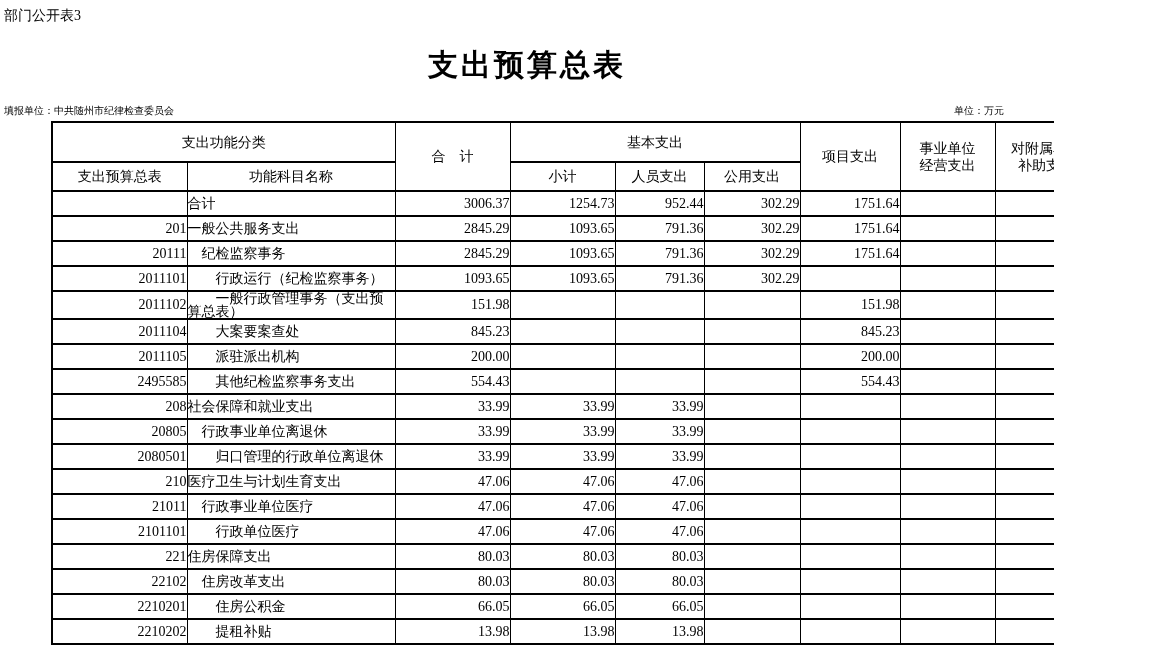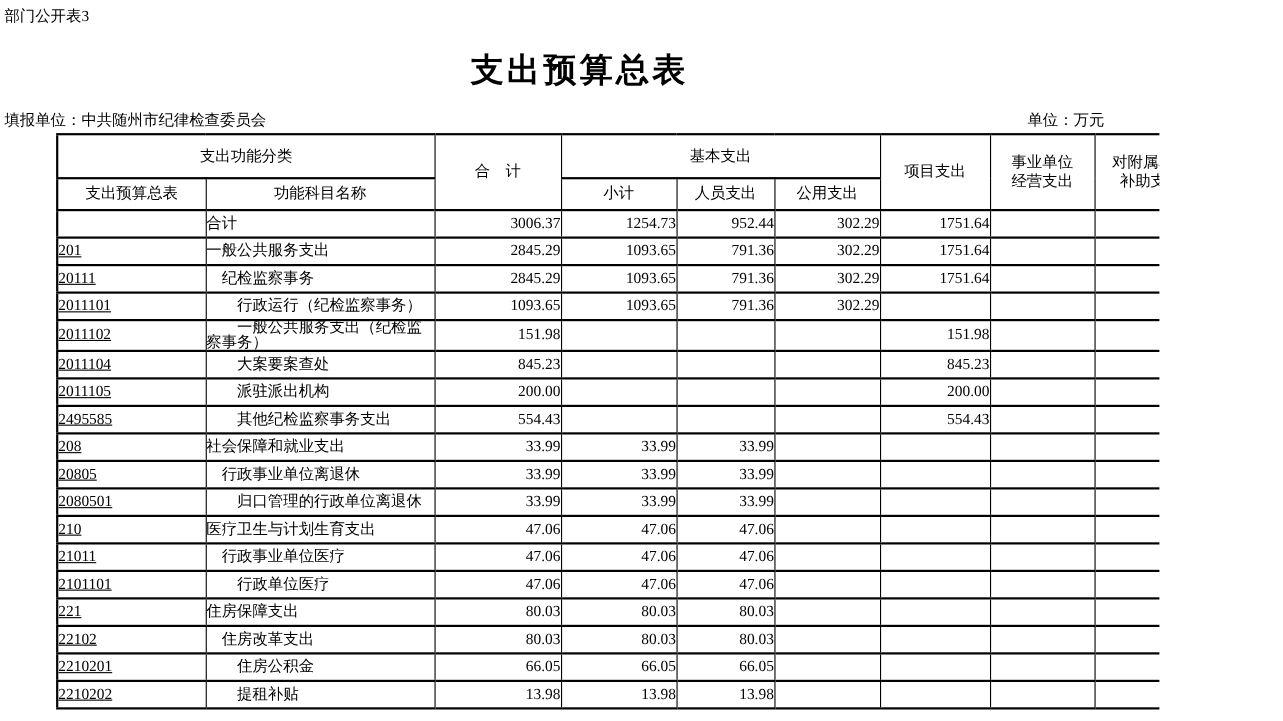--- a/index.html
+++ b/index.html
@@ -29,21 +29,21 @@
     line-height: 34px;
     font-weight: bold;
     letter-spacing: 3px;
   }
   .info-line {
     position: absolute;
     top: 102px;
     left: 0;
     width: 100%;
     height: 18px;
-    font-size: 14px;
+    font-size: 10px;
     line-height: 18px;
   }
   .reporting-unit { position: absolute; left: 4px; top: 0; }
   .unit-note { position: absolute; right: 50px; top: 0; }
   table.budget {
     position: absolute;
     top: 121px;
     left: 11px;
     width: 1147px;
     border-collapse: collapse;
@@ -57,21 +57,21 @@
     border-bottom: 2px solid #000;
     padding: 0;
     overflow: hidden;
     font-weight: normal;
     font-size: 14px;
   }
   table.budget thead tr.h1 { height: 40px; }
   table.budget thead tr.h2 { height: 29px; }
   table.budget tbody tr { height: 25px; }
   th.center { text-align: center; vertical-align: middle; white-space: pre-line; line-height: 17px; }
-  td.code { text-align: left; padding-left: 3px; vertical-align: middle; text-decoration: underline; }
+  td.code { text-align: right; padding-left: 3px; vertical-align: middle; }
   td.name {
     text-align: left;
     padding-left: 2px;
     padding-right: 2px;
     vertical-align: middle;
     white-space: pre-wrap;
     word-break: break-all;
     line-height: 13px;
   }
   td.num { text-align: right; padding-right: 4px; vertical-align: middle; }
@@ -168,21 +168,21 @@
       <td class="num">1093.65</td>
       <td class="num">791.36</td>
       <td class="num">302.29</td>
       <td class="num"></td>
       <td class="num"></td>
       <td class="num"></td>
       <td class="num"></td>
     </tr>
         <tr>
       <td class="code">2011102</td>
-      <td class="name">　　一般公共服务支出（纪检监察事务）</td>
+      <td class="name">　　一般行政管理事务（支出预算总表）</td>
       <td class="num">151.98</td>
       <td class="num"></td>
       <td class="num"></td>
       <td class="num"></td>
       <td class="num">151.98</td>
       <td class="num"></td>
       <td class="num"></td>
       <td class="num"></td>
     </tr>
         <tr>

